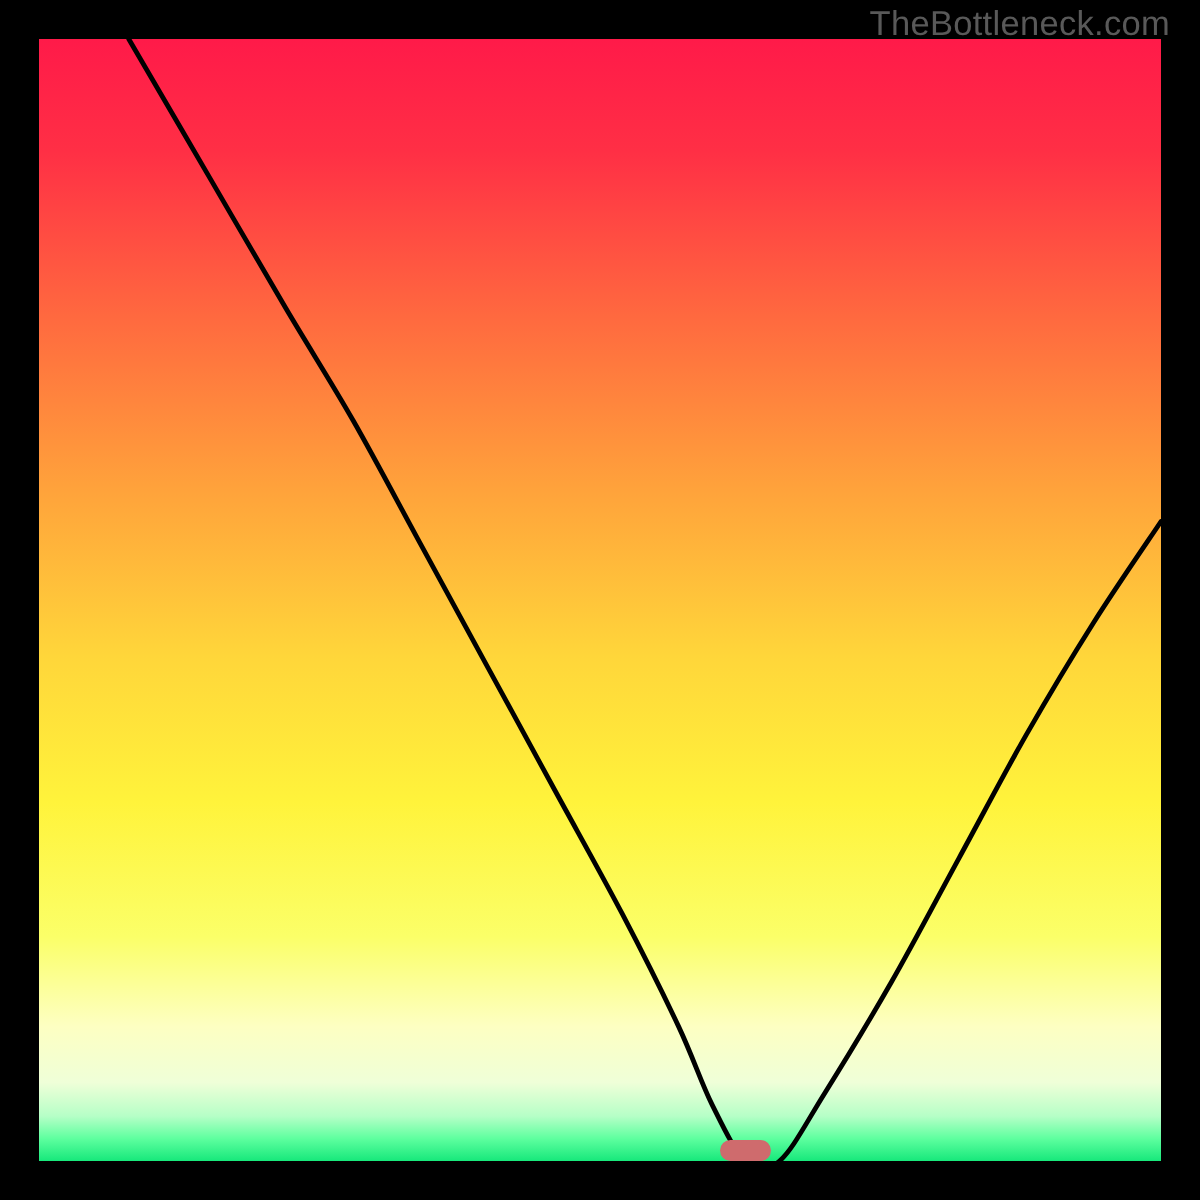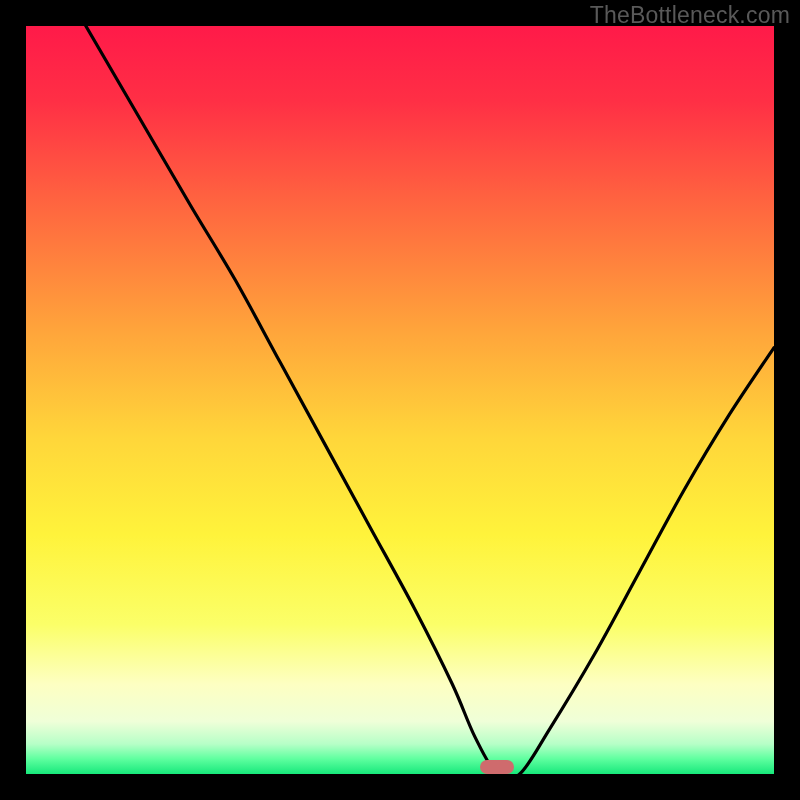--- a/index.html
+++ b/index.html
@@ -13,21 +13,21 @@
   }
   .frame {
     position: relative;
     width: 800px;
     height: 800px;
     background: #000;
   }
   .watermark {
     position: absolute;
     top: 2px;
-    right: 10px;
+    right: 20px;
     color: #595959;
     font-size: 23px;
     font-weight: 500;
     letter-spacing: 0.2px;
     z-index: 3;
   }
   .plot-area {
     position: absolute;
     left: 26px;
     top: 26px;

